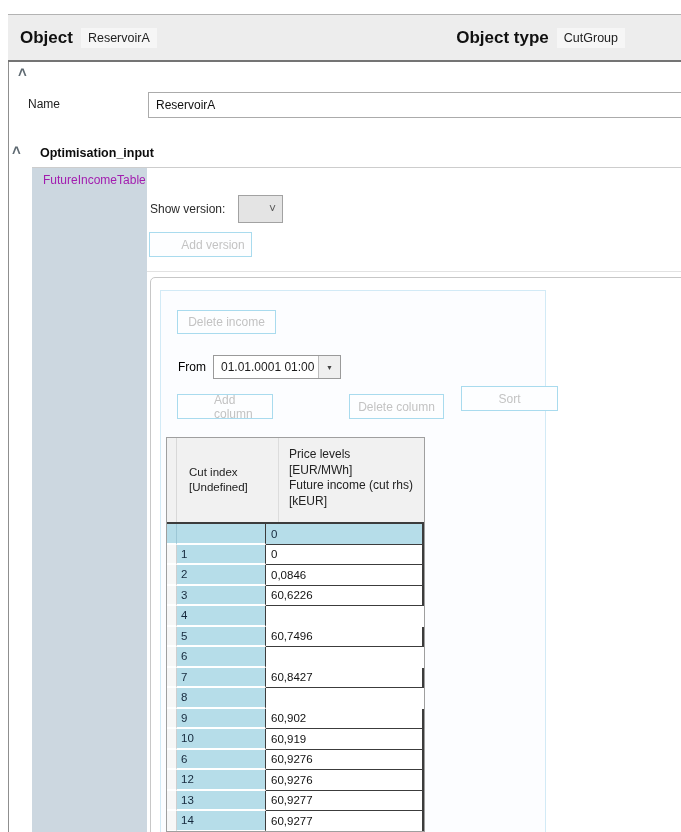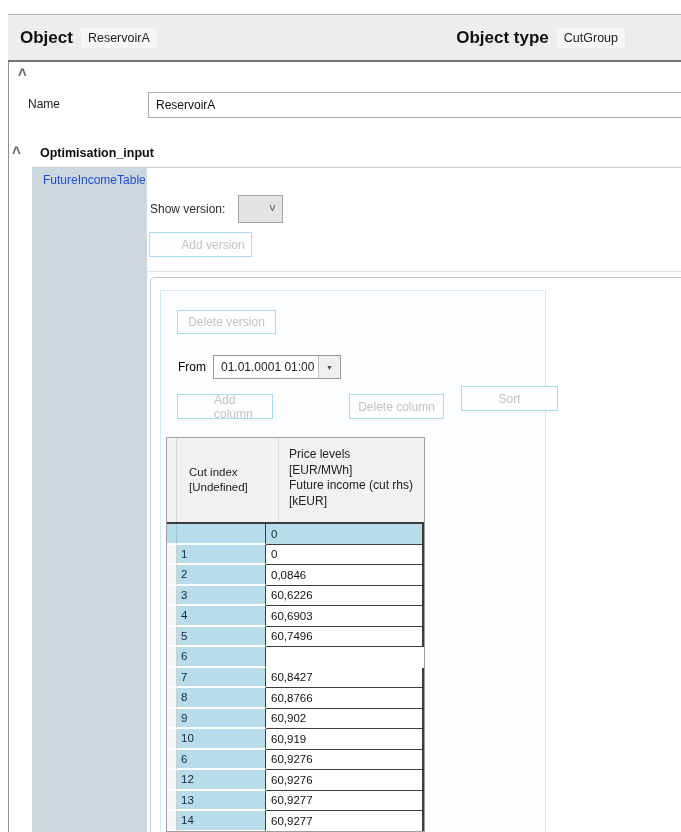--- a/index.html
+++ b/index.html
@@ -36,21 +36,21 @@
     display:flex;align-items:center;padding-left:7px;color:#111;
   }
 
   .opt-title{left:40px;top:146px;font-weight:bold;font-size:12.5px;color:#0d0d0d;}
   .section-rule{left:32px;top:167px;right:0;height:0;border-top:1px solid #cdcdcd;}
 
   .sidebar{
     left:32px;top:168px;width:115px;bottom:0;
     background:#ccd7e0;
   }
-  .sidebar-item{padding:5px 0 0 11px;color:#1d4ed8;}
+  .sidebar-item{padding:5px 0 0 11px;color:#a21caf;}
 
   .showver-label{left:150px;top:202px;color:#2b2b2b;}
   .combo{
     background:#e4e4e4;border:1px solid #a2a2a2;
     display:flex;align-items:center;justify-content:flex-end;
   }
   .combo.showver{left:238px;top:195px;width:45px;height:28px;padding-right:6px;}
   .combo .chev{color:#5a5a5a;font-size:12px;line-height:1;}
 
   .btn-disabled{
@@ -150,21 +150,21 @@
 <div class="abs showver-label">Show version:</div>
 <div class="abs combo showver">
   <span class="chev">˅</span>
 </div>
 <div class="abs btn-disabled btn-addver">Add version</div>
 
 <div class="abs content-rule"></div>
 <div class="abs outer-box"></div>
 <div class="abs blue-panel"></div>
 
-<div class="abs btn-disabled btn-delver">Delete version</div>
+<div class="abs btn-disabled btn-delver">Delete income</div>
 
 <div class="abs from-label">From</div>
 <div class="abs from-combo">
   <span class="value">01.01.0001 01:00</span>
   <span class="arrow">▼</span>
 </div>
 
 <div class="abs btn-disabled btn-addcol">Add column</div>
 <div class="abs btn-disabled btn-delcol">Delete column</div>
 <div class="abs btn-disabled btn-sort">Sort</div>
@@ -205,21 +205,20 @@
 
   <div class="grid-row">
     <div class="cell c-gutter"></div>
     <div class="cell c-index">3</div>
     <div class="cell c-value">60,6226</div>
   </div>
 
   <div class="grid-row">
     <div class="cell c-gutter"></div>
     <div class="cell c-index">4</div>
-    <div class="cell c-value">60,6903</div>
   </div>
 
   <div class="grid-row">
     <div class="cell c-gutter"></div>
     <div class="cell c-index">5</div>
     <div class="cell c-value">60,7496</div>
   </div>
 
   <div class="grid-row">
     <div class="cell c-gutter"></div>
@@ -228,21 +227,20 @@
 
   <div class="grid-row">
     <div class="cell c-gutter"></div>
     <div class="cell c-index">7</div>
     <div class="cell c-value">60,8427</div>
   </div>
 
   <div class="grid-row">
     <div class="cell c-gutter"></div>
     <div class="cell c-index">8</div>
-    <div class="cell c-value">60,8766</div>
   </div>
 
   <div class="grid-row">
     <div class="cell c-gutter"></div>
     <div class="cell c-index">9</div>
     <div class="cell c-value">60,902</div>
   </div>
 
   <div class="grid-row">
     <div class="cell c-gutter"></div>

